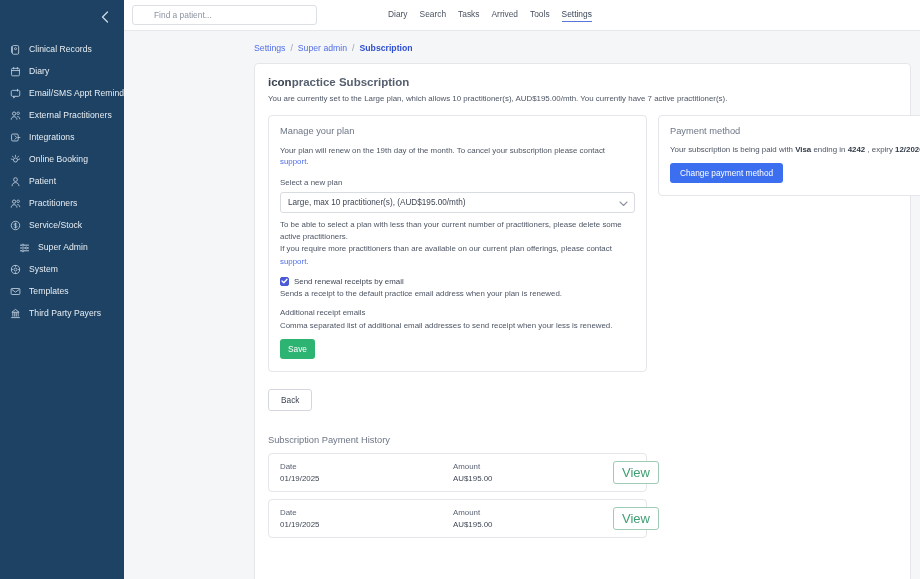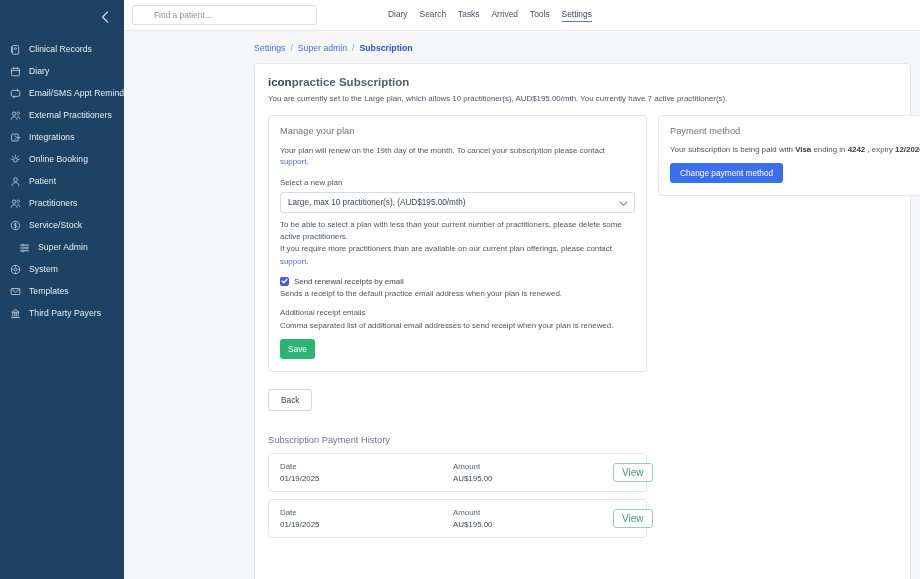--- a/index.html
+++ b/index.html
@@ -174,21 +174,21 @@
     width: 379px;
   }
   .hist-col { flex: 0 0 173px; }
   .hist-col.amount { flex: 0 0 auto; width: 160px; }
   .hist-head { font-size: 7.9px; color: #5a6273; font-weight: normal; margin-bottom: 3px; }
   .hist-val { font-size: 7.9px; color: #3f4755; }
   .btn-view {
     margin-left: auto;
     background: #fff; color: #3f9e73;
     border: 1px solid #9ecbb4; border-radius: 3px;
-    font-size: 10px; padding: 3px 8px;
+    font-size: 13px; padding: 3px 8px;
     cursor: pointer; font-family: "Liberation Sans", sans-serif; text-align: right;
   }
 </style>
 </head>
 <body>
 
 <div class="app">
 
   <aside class="sidebar">
     <div class="collapse-row">
@@ -387,21 +387,21 @@
               <span class="checkbox">
                 <svg width="7" height="6" viewBox="0 0 7 6">
                     <path d="M1 3l1.8 1.8L6 1.2" fill="none" stroke="#ffffff" stroke-width="1.3" stroke-linecap="round" stroke-linejoin="round"></path>
                   </svg>
               </span>
               <span class="check-label">Send renewal receipts by email</span>
             </div>
             <div class="check-help">Sends a receipt to the default practice email address when your plan is renewed.</div>
 
             <div class="field-label">Additional receipt emails</div>
-            <div class="hint">Comma separated list of additional email addresses to send receipt when your plan is renewed.</div>
+            <div class="hint">Comma separated list of additional email addresses to send receipt when your less is renewed.</div>
 
             <button class="btn-save">Save</button>
           </div>
 
           <div class="card card-right">
             <div class="card-title">Payment method</div>
             <div class="pay-text">
               <span>Your subscription is being paid with </span><b>Visa</b><span> ending in </span><b>4242</b><span> , expiry </span><b>12/2026</b>
             </div>
             <button class="btn-change">Change payment method</button>

